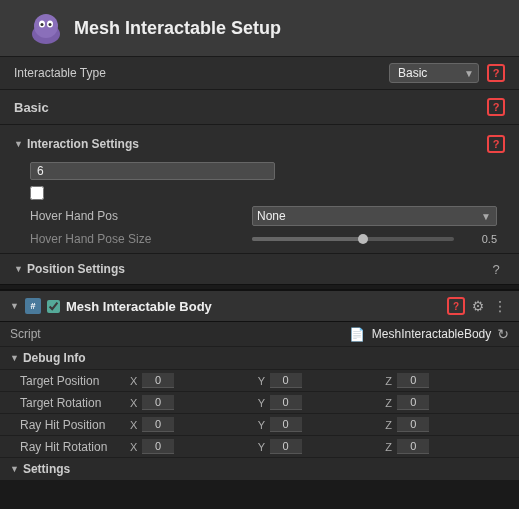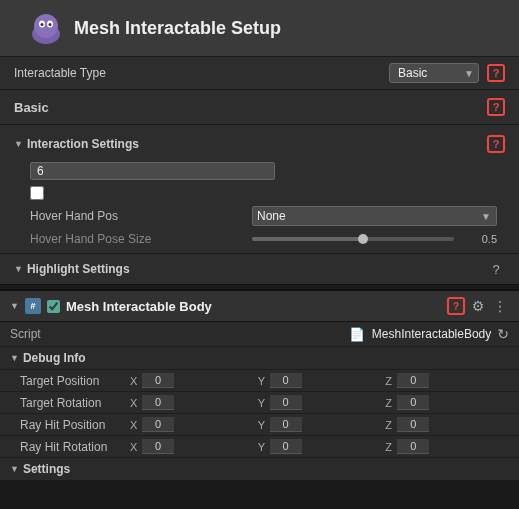--- a/index.html
+++ b/index.html
@@ -493,21 +493,21 @@
           <div class="slider-thumb"></div>
         </div>
         <span class="slider-value">0.5</span>
       </div>
     </div>
   </div>
 
   <div class="highlight-row">
     <span class="subsection-title">
       <span class="triangle">▼</span>
-      <span>Highlight Settings</span>
+      <span>Position Settings</span>
     </span>
     <div style="width:18px;height:18px;color:#aaa;font-size:13px;display:flex;align-items:center;justify-content:center;">?</div>
   </div>
 
 </div>
 
 <div class="bottom-panel">
 
   <div class="body-header">
     <span class="triangle" style="font-size:9px;color:#aaa;">▼</span>

